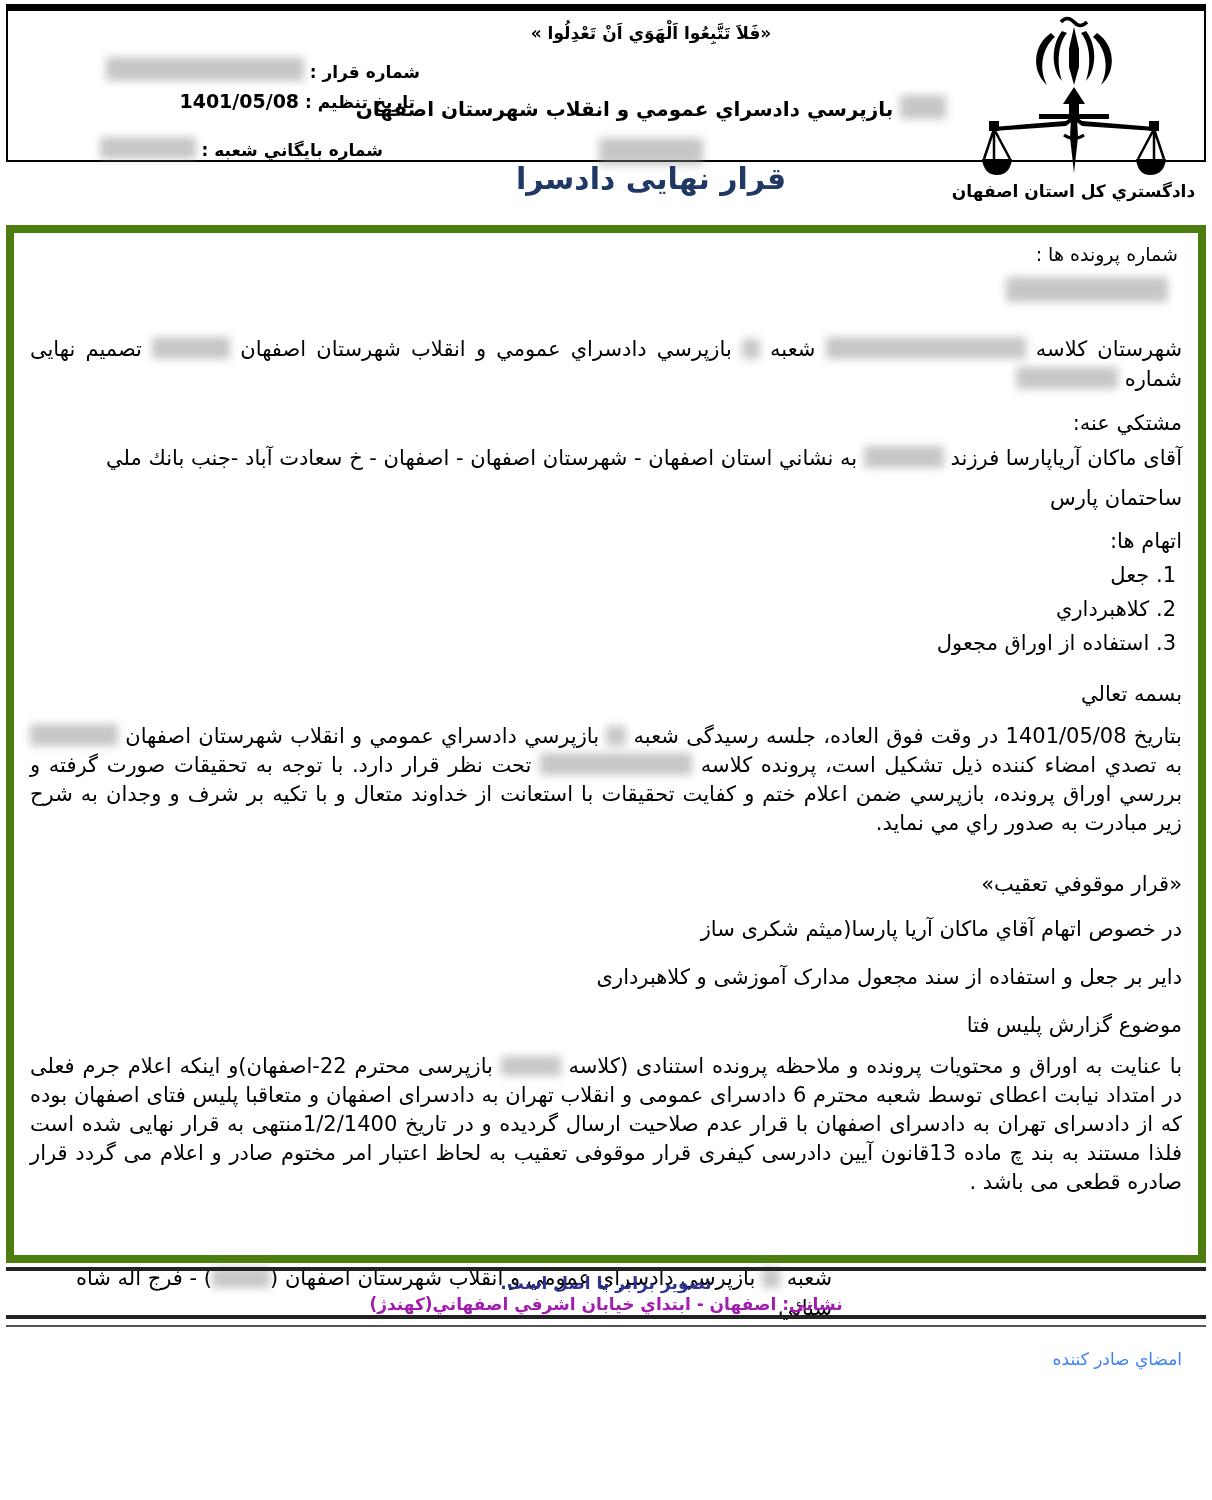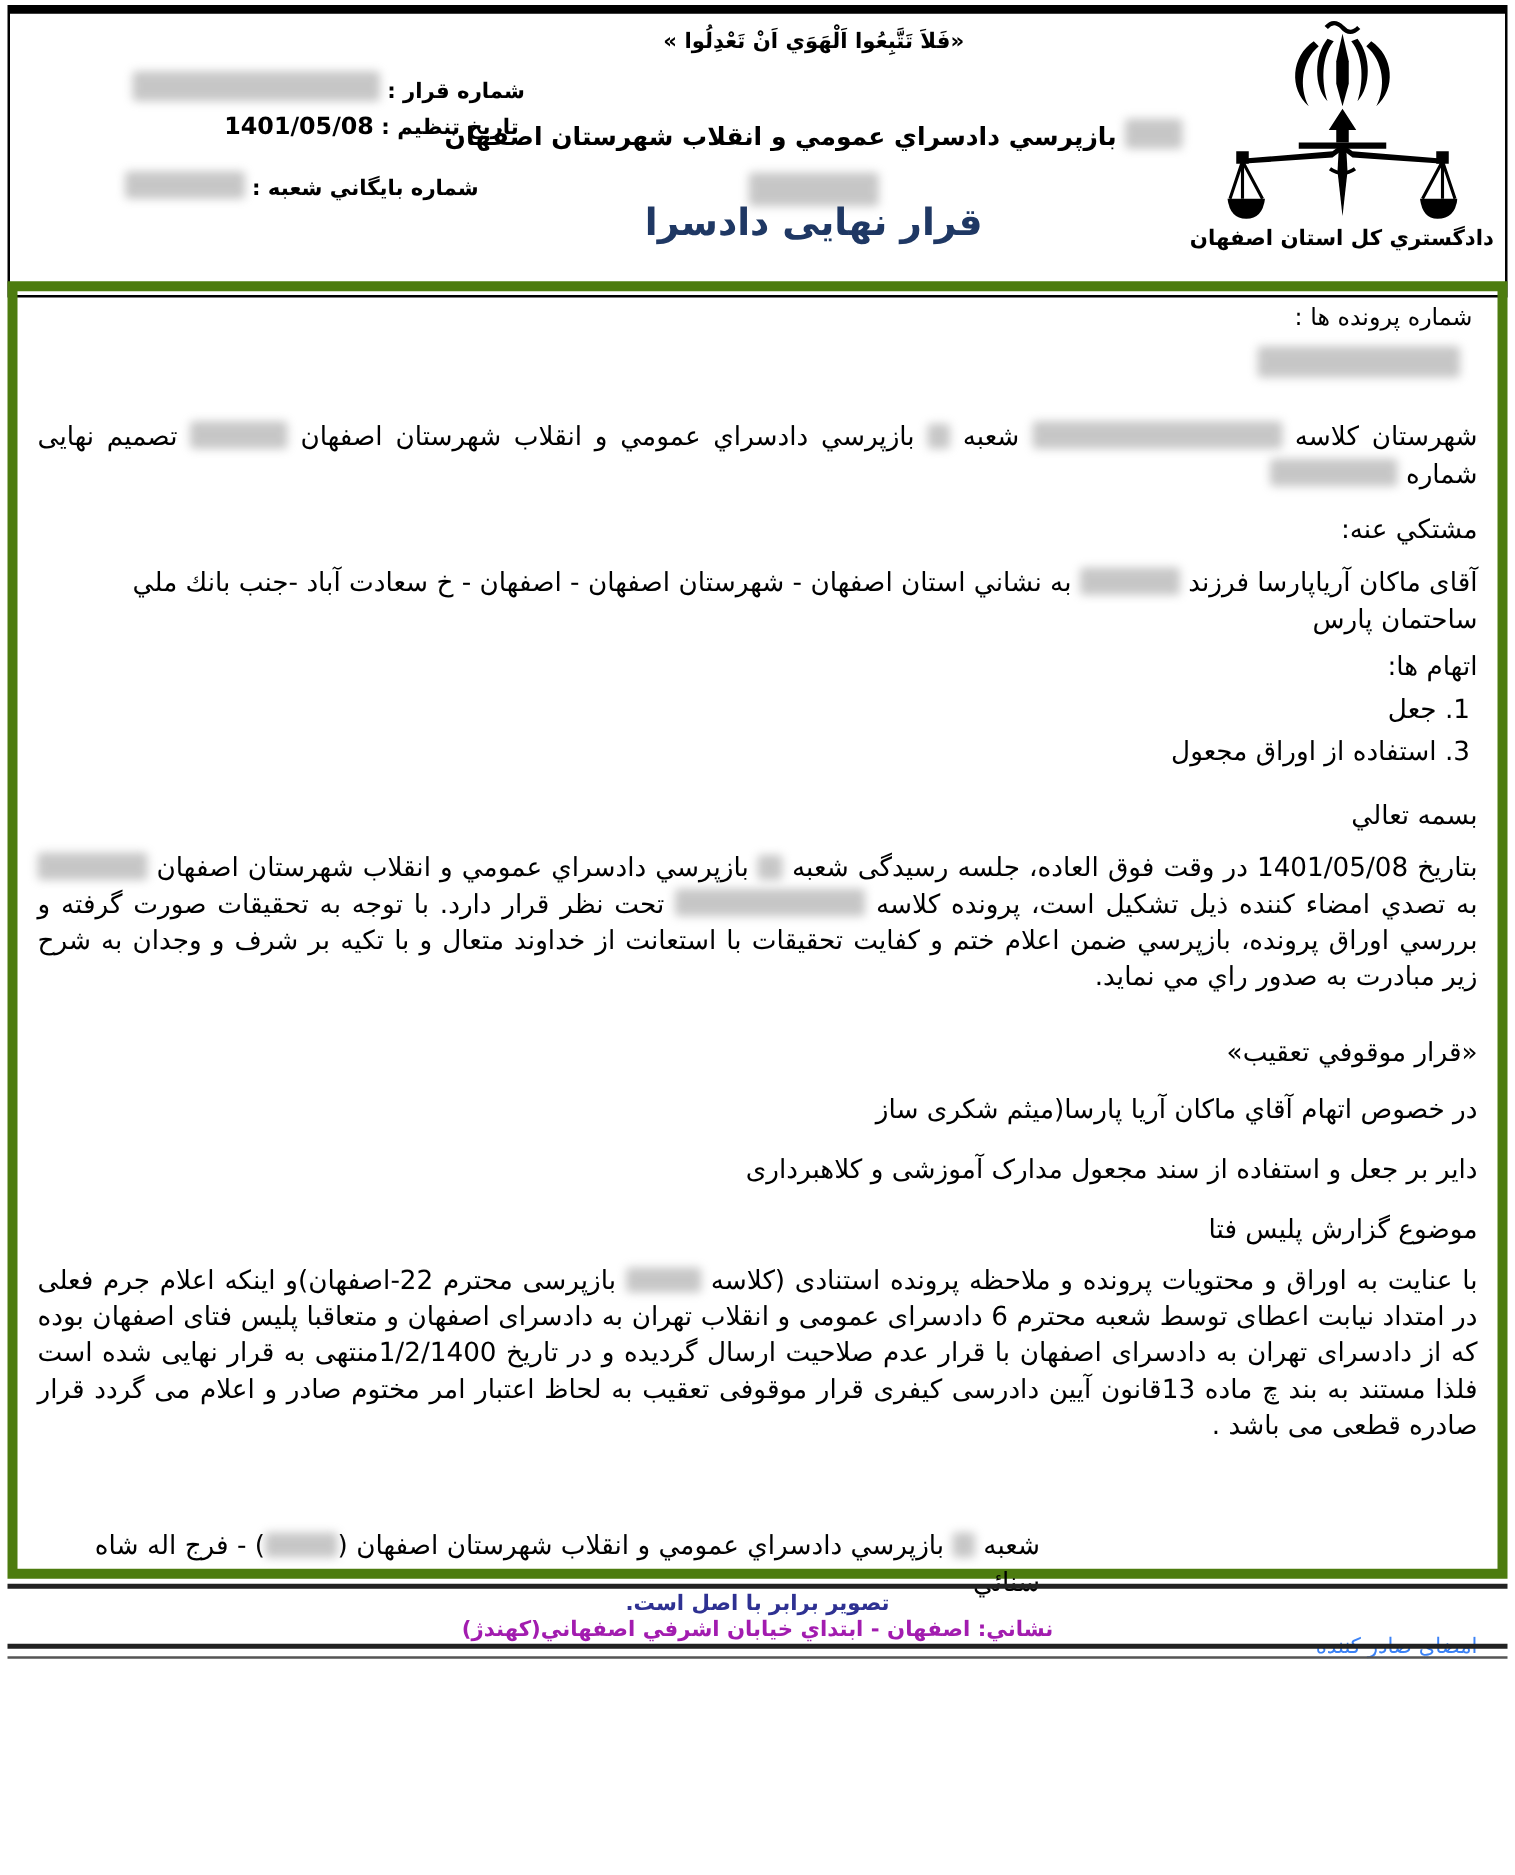--- a/index.html
+++ b/index.html
@@ -1,19 +1,19 @@
 <!DOCTYPE html>
 <html lang="fa"><head>
 <meta charset="utf-8">
 <style>
   html,body{margin:0;padding:0;background:#fff;}
   .page{position:relative;width:1212px;height:1500px;background:#fff;overflow:hidden;
         font-family:"DejaVu Sans",sans-serif;direction:rtl;color:#000;}
   
-  .header-box{position:absolute;top:4px;left:6px;right:6px;height:234px;
+  .header-box{position:absolute;top:4px;left:6px;right:6px;height:158px;
               border:2px solid #000;border-top:7px solid #000;box-sizing:border-box;}
   .verse{position:absolute;top:12px;left:205px;right:115px;text-align:center;
          font-size:17px;font-weight:bold;}
   .hdr-row{position:absolute;white-space:nowrap;font-size:17px;font-weight:bold;direction:rtl;}
   .hdr-row .val{font-size:19px;}
   .org-line{position:absolute;top:84px;left:205px;right:115px;text-align:center;
             font-size:20px;font-weight:bold;white-space:nowrap;}
   .sub-blur{position:absolute;top:127px;left:205px;right:115px;text-align:center;}
   .doc-title{position:absolute;top:150px;left:205px;right:115px;text-align:center;
              font-size:30px;font-weight:bold;}
@@ -21,21 +21,21 @@
   .logo-caption{font-size:17px;font-weight:bold;margin-top:0;}
   
   .body-box{position:absolute;top:225px;left:6px;right:6px;height:1038px;
             border:8px solid #4d7c0f;box-sizing:border-box;padding:8px 16px;
             font-size:21px;text-align:right;}
   .case-label{font-size:19px;margin:2px 4px 0 0;}
   .case-blur{margin:12px 14px 0 0;}
   .para{text-align:justify;line-height:30px;}
   .p1{margin-top:30px;}
   .lbl-line{margin-top:14px;line-height:30px;}
-  .accused{margin-top:14px;line-height:29px;}
+  .accused{margin-top:0;line-height:40px;}
   .charge{margin-top:4px;line-height:30px;padding-right:6px;}
   .basmala{margin-top:24px;}
   .p2{margin-top:16px;line-height:29px;}
   .ruling-title{margin-top:34px;}
   .ruling-line{margin-top:18px;line-height:30px;}
   .p3{margin-top:12px;line-height:29px;}
   .sig-line{margin-top:66px;margin-left:0;margin-right:350px;line-height:30px;}
   .issuer{margin-top:26px;color:#3b82f6;font-size:17px;}
   
   .footer-box{position:absolute;top:1267px;left:6px;right:6px;height:52px;
@@ -131,20 +131,21 @@
 
     <div class="lbl-line">مشتكي عنه:</div>
     <div class="accused">
       <span>آقای ماكان آریاپارسا فرزند</span>
       <span class="redact" style="width:80px;height:22px;"></span>
       <span>به نشاني استان اصفهان - شهرستان اصفهان - اصفهان - خ سعادت آباد -جنب بانك ملي ساحتمان پارس</span>
     </div>
 
     <div class="lbl-line" style="margin-top:8px;">اتهام ها:</div>
     <div class="charge">1. جعل</div>
+    <div class="charge">2. كلاهبرداري</div>
     <div class="charge">3. استفاده از اوراق مجعول</div>
 
     <div class="basmala">بسمه تعالي</div>
 
     <div class="para p2">
       <span>بتاریخ 1401/05/08 در وقت فوق العاده، جلسه رسیدگی شعبه</span>
       <span class="redact" style="width:20px;height:20px;"></span>
       <span>بازپرسي دادسراي عمومي و انقلاب شهرستان اصفهان</span>
       <span class="redact" style="width:88px;height:22px;"></span>
       <span>به تصدي امضاء كننده ذیل تشكیل است، پرونده كلاسه</span>

